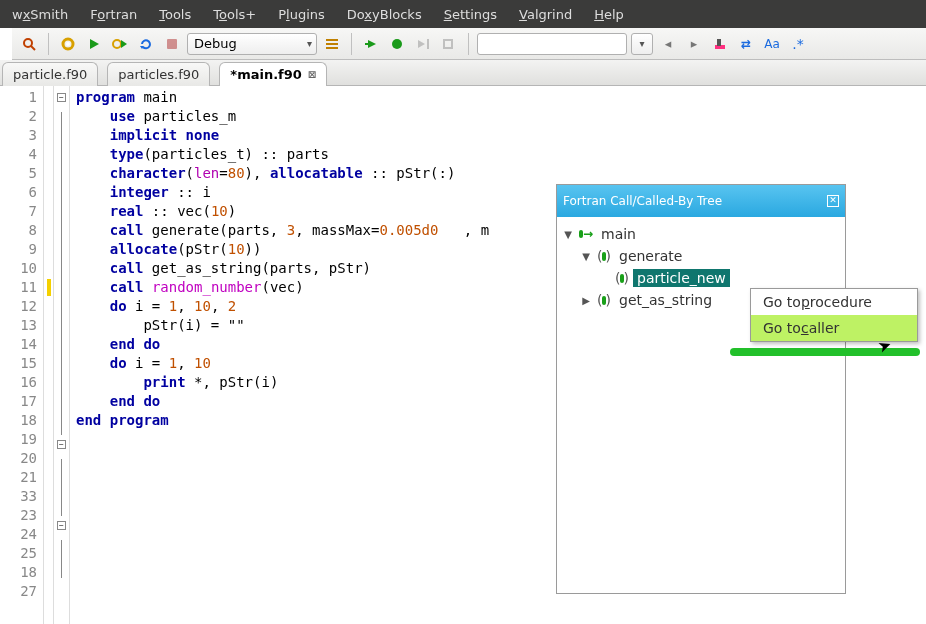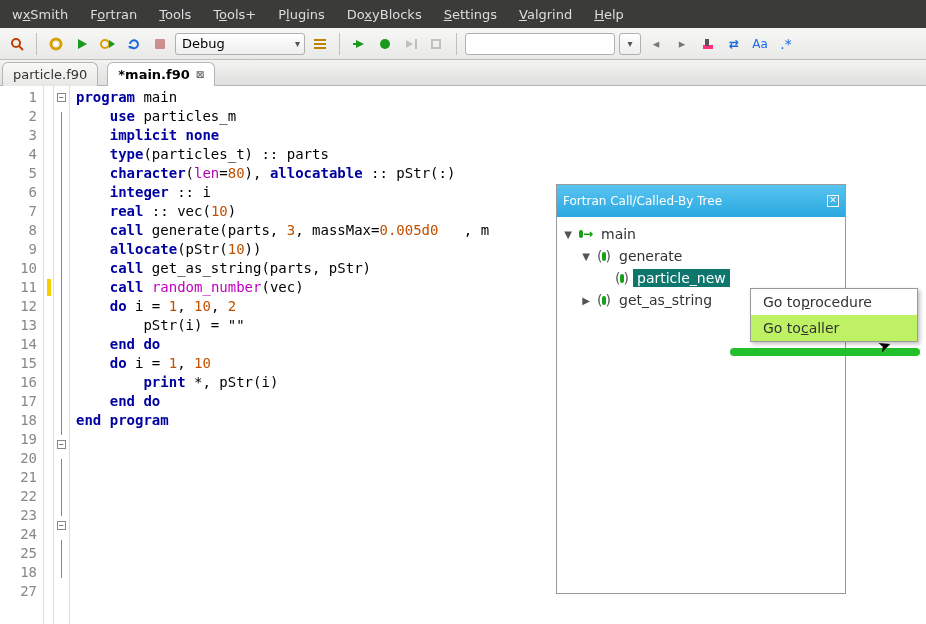--- a/index.html
+++ b/index.html
@@ -2,21 +2,21 @@
 <html><head>
 <meta charset="utf-8">
 <style>
   * { box-sizing: border-box; margin: 0; padding: 0; }
   html, body { width: 926px; height: 624px; font-family: "DejaVu Sans", Arial, sans-serif; font-size: 13px; background: #fff; overflow: hidden; }
   
   .menubar { height: 28px; background: #3b3b3a; color: #ddd; display: flex; align-items: center; padding: 0 6px; gap: 10px; }
   .menubar .mitem { padding: 3px 6px; cursor: default; }
   .menubar .mitem .ul { text-decoration: underline; }
   
-  .tbars { height: 32px; background: linear-gradient(#f7f7f6,#e9e9e7); border-bottom: 1px solid #bdbdbd; display: flex; align-items: center; padding: 0 6px; gap: 4px; }
+  .tbars { height: 32px; background: linear-gradient(#f7f7f6,#e9e9e7); border-bottom: 1px solid #bdbdbd; display: flex; align-items: center; padding: 0 6px; gap: 4px; margin-left: 12px; }
   .sep { width: 1px; height: 22px; background: #c0c0c0; margin: 0 4px; }
   .tb { width: 22px; height: 22px; display: flex; align-items: center; justify-content: center; border: 1px solid transparent; border-radius: 3px; }
   .combo { height: 22px; min-width: 130px; border:1px solid #b0b0b0; border-radius:3px; background:linear-gradient(#fff,#eee); display:flex;align-items:center;padding:0 6px;font-size:13px;position:relative;}
   .combo .arrow{position:absolute;right:4px;font-size:10px;color:#555;}
   .search { height:22px;width:150px;border:1px solid #b0b0b0;border-radius:3px;background:#fff;padding:0 4px;font-size:13px;}
   
   .tabs { height: 26px; background: linear-gradient(#f3f3f2,#e0e0de); border-bottom: 1px solid #b5b5b5; display:flex;align-items:flex-end;padding-left:2px;}
   .tab { height: 24px; padding: 0 10px; margin-right: 9px; border:1px solid #b5b5b5; border-bottom:none; border-top-left-radius:6px;border-top-right-radius:6px; background:linear-gradient(#f8f8f7,#e8e8e6); display:flex;align-items:center;gap:6px; font-size:13px; color:#333;position:relative;top:1px;}
   .tab.active { background:#fff; font-weight:bold; color:#000; z-index:2;}
   .tab .close { font-size:10px;color:#666; }
@@ -154,20 +154,23 @@
       </svg>
     </div>
   <div class="tb" style="color:#1a6adf;font-weight:bold;font-size:12px">⇄</div>
   <div class="tb" style="color:#1a6adf;font-size:12px">Aa</div>
   <div class="tb" style="color:#1a6adf;font-size:14px">.*</div>
 </div>
 
 <div class="tabs" id="tabs">
     <div class="tab">
       <span>particle.f90</span>
+    </div>
+    <div class="tab">
+      <span>particles.f90</span>
     </div>
     <div class="tab active">
       <span>*main.f90</span>
       <span class="close">⊠</span>
     </div>
   </div>
 
 <div class="editor">
   <div class="gutter" id="gutter">
       <div>1</div>
@@ -184,21 +187,21 @@
       <div>12</div>
       <div>13</div>
       <div>14</div>
       <div>15</div>
       <div>16</div>
       <div>17</div>
       <div>18</div>
       <div>19</div>
       <div>20</div>
       <div>21</div>
-      <div>22</div>
+      <div>33</div>
       <div>23</div>
       <div>24</div>
       <div>25</div>
       <div>18</div>
       <div>27</div>
     </div>
   <div class="mark" id="marks">
       <div style="height: 19px;"></div>
       <div style="height: 19px;"></div>
       <div style="height: 19px;"></div>

